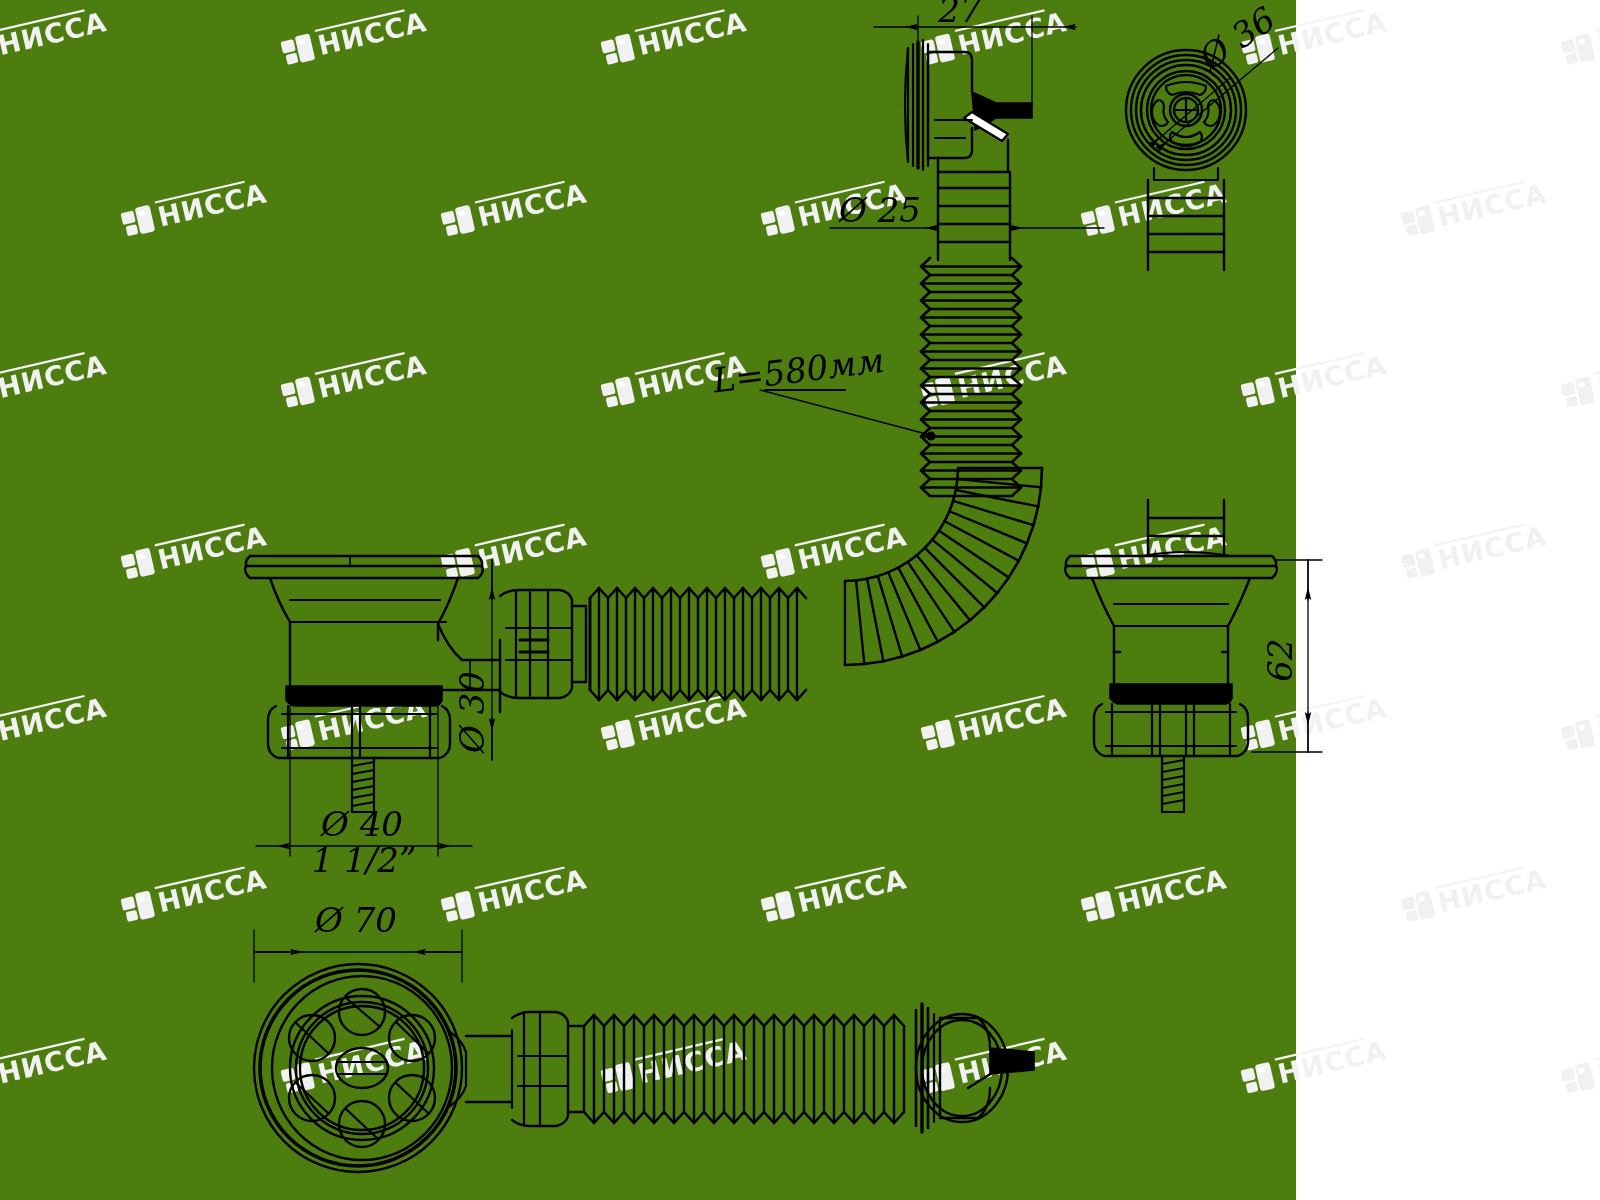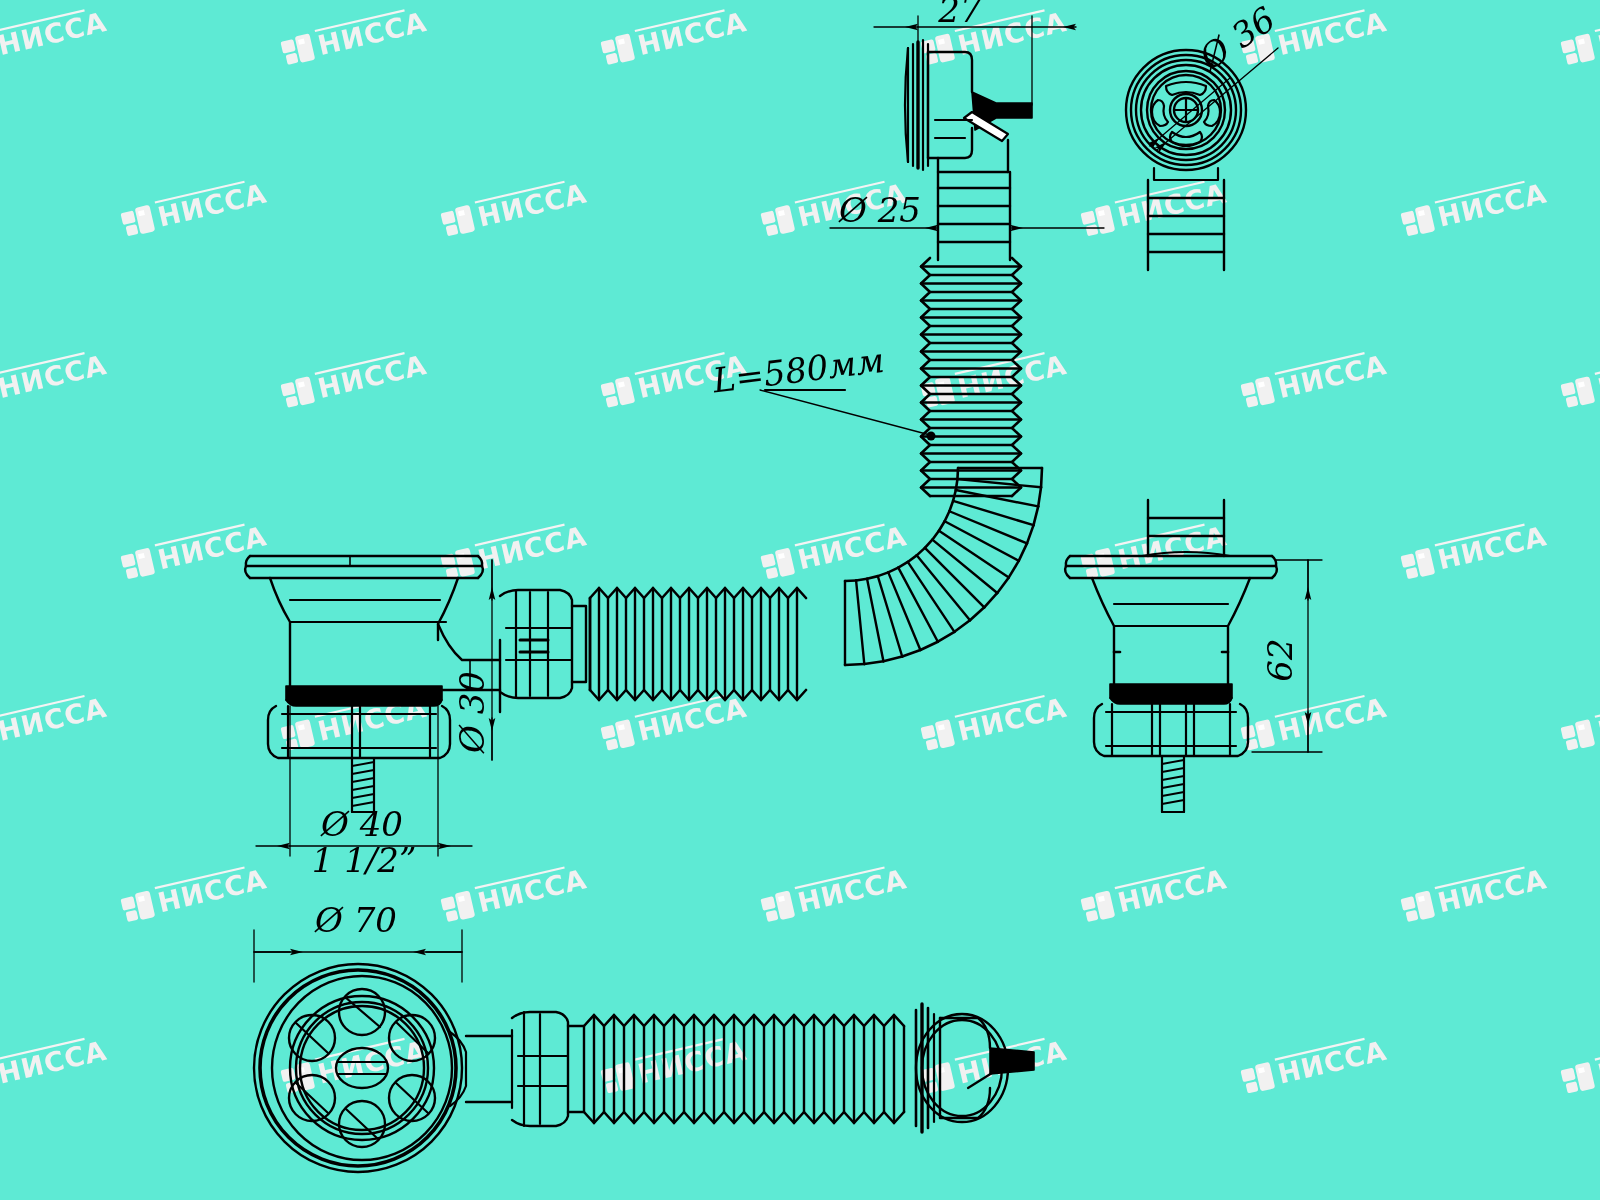--- a/index.html
+++ b/index.html
@@ -1,20 +1,20 @@
 <!DOCTYPE html>
 <html><head>
 <meta charset="utf-8">
 <style>
   html,body{margin:0;padding:0;background:#ffffff;}
   body{
     width:1600px;height:1200px;overflow:hidden;position:relative;
     font-family:"DejaVu Sans","Liberation Sans",sans-serif;
   }
-  #stage{position:absolute;left:0;top:0;width:1600px;height:1200px;background:#5eead4;}
+  #stage{position:absolute;left:0;top:0;width:1296px;height:1200px;background:#4d7c0f;}
   #wm,#art{position:absolute;left:0;top:0;width:1600px;height:1200px;}
   #wm{z-index:1;}
   #art{z-index:2;}
   .dimtext{font-family:"DejaVu Serif","Liberation Serif",serif;font-style:italic;}
 </style>
 </head>
 <body>
 
 <div id="stage">
 

